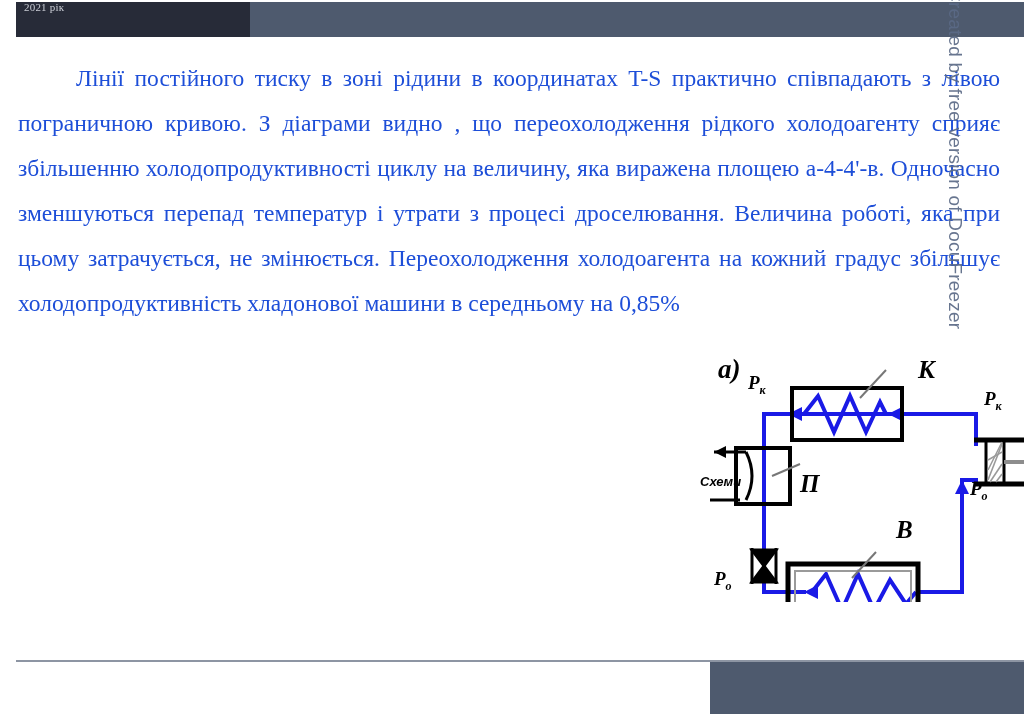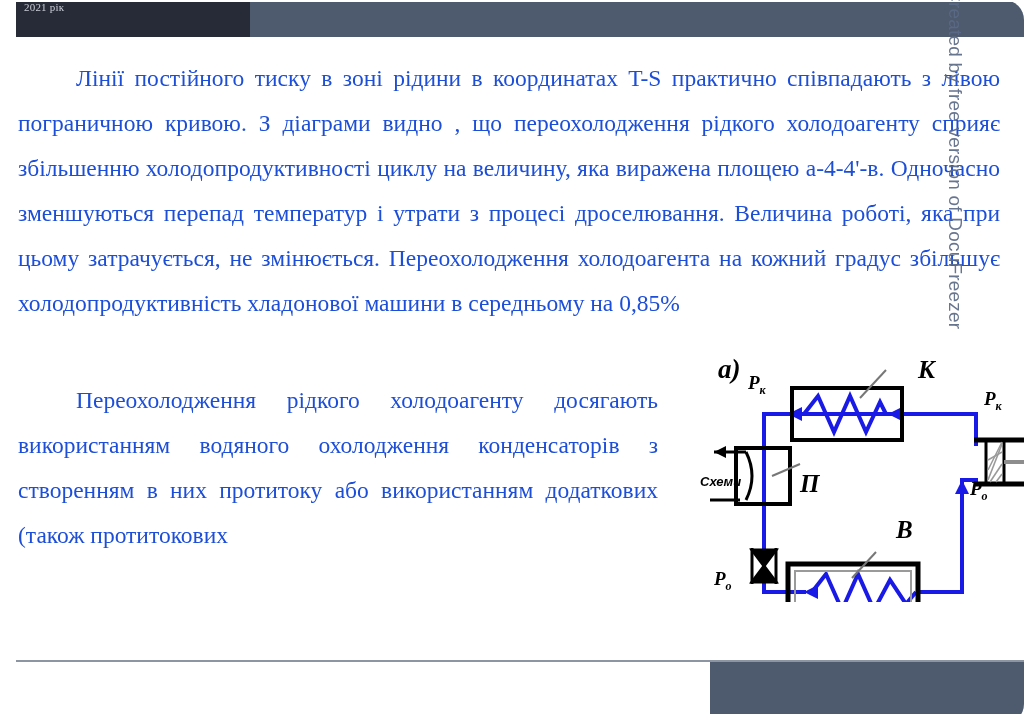--- a/index.html
+++ b/index.html
@@ -9,21 +9,20 @@
   }
   body {
     font-family: "Liberation Serif", serif;
   }
   #slide {
     position: relative;
     width: 1024px;
     height: 724px;
     background: #ffffff;
     overflow: hidden;
-    border-radius: 20px;
   }
 
   
   .band-slate {
     position: absolute;
     left: 16px;
     top: 2px;
     width: 1008px;
     height: 35px;
     background: #4e5a6e;
@@ -135,21 +134,20 @@
 <body>
 
 <div id="slide">
 
   <div class="band-slate"></div>
   <div class="band-dark"></div>
   <div class="year-label">2021 рік</div>
 
   <div class="body-col">
     <p class="para p1"><span class="indent"></span><span>Лінії постійного тиску в зоні рідини в координатах   T-S   практично співпадають з лівою пограничною кривою. З діаграми видно , що переохолодження рідкого холодоагенту сприяє збільшенню холодопродуктивності циклу на величину, яка виражена площею а-4-4'-в. Одночасно зменшуються перепад температур і утрати з процесі дроселювання. Величина роботі, яка при цьому затрачується, не змінюється. Переохолодження холодоагента на кожний градус збільшує холодопродуктивність хладонової машини в середньому на 0,85%</span></p>
-    <p class="para p2"><span class="indent"></span><span>Переохолодження рідкого холодоагенту досягають використанням водяного охолодження конденсаторів з створенням в них протитоку або використанням додаткових (також протитокових</span></p>
   </div>
 
   <div class="figure">
     <svg width="324" height="250" viewBox="0 0 324 250" xmlns="http://www.w3.org/2000/svg">
 
       <g stroke="#1a1ae6" stroke-width="4" fill="none" stroke-linecap="square">
 
         <path d="M276 62 L186 62"></path>
 
         <path d="M182 62 L92 62"></path>

